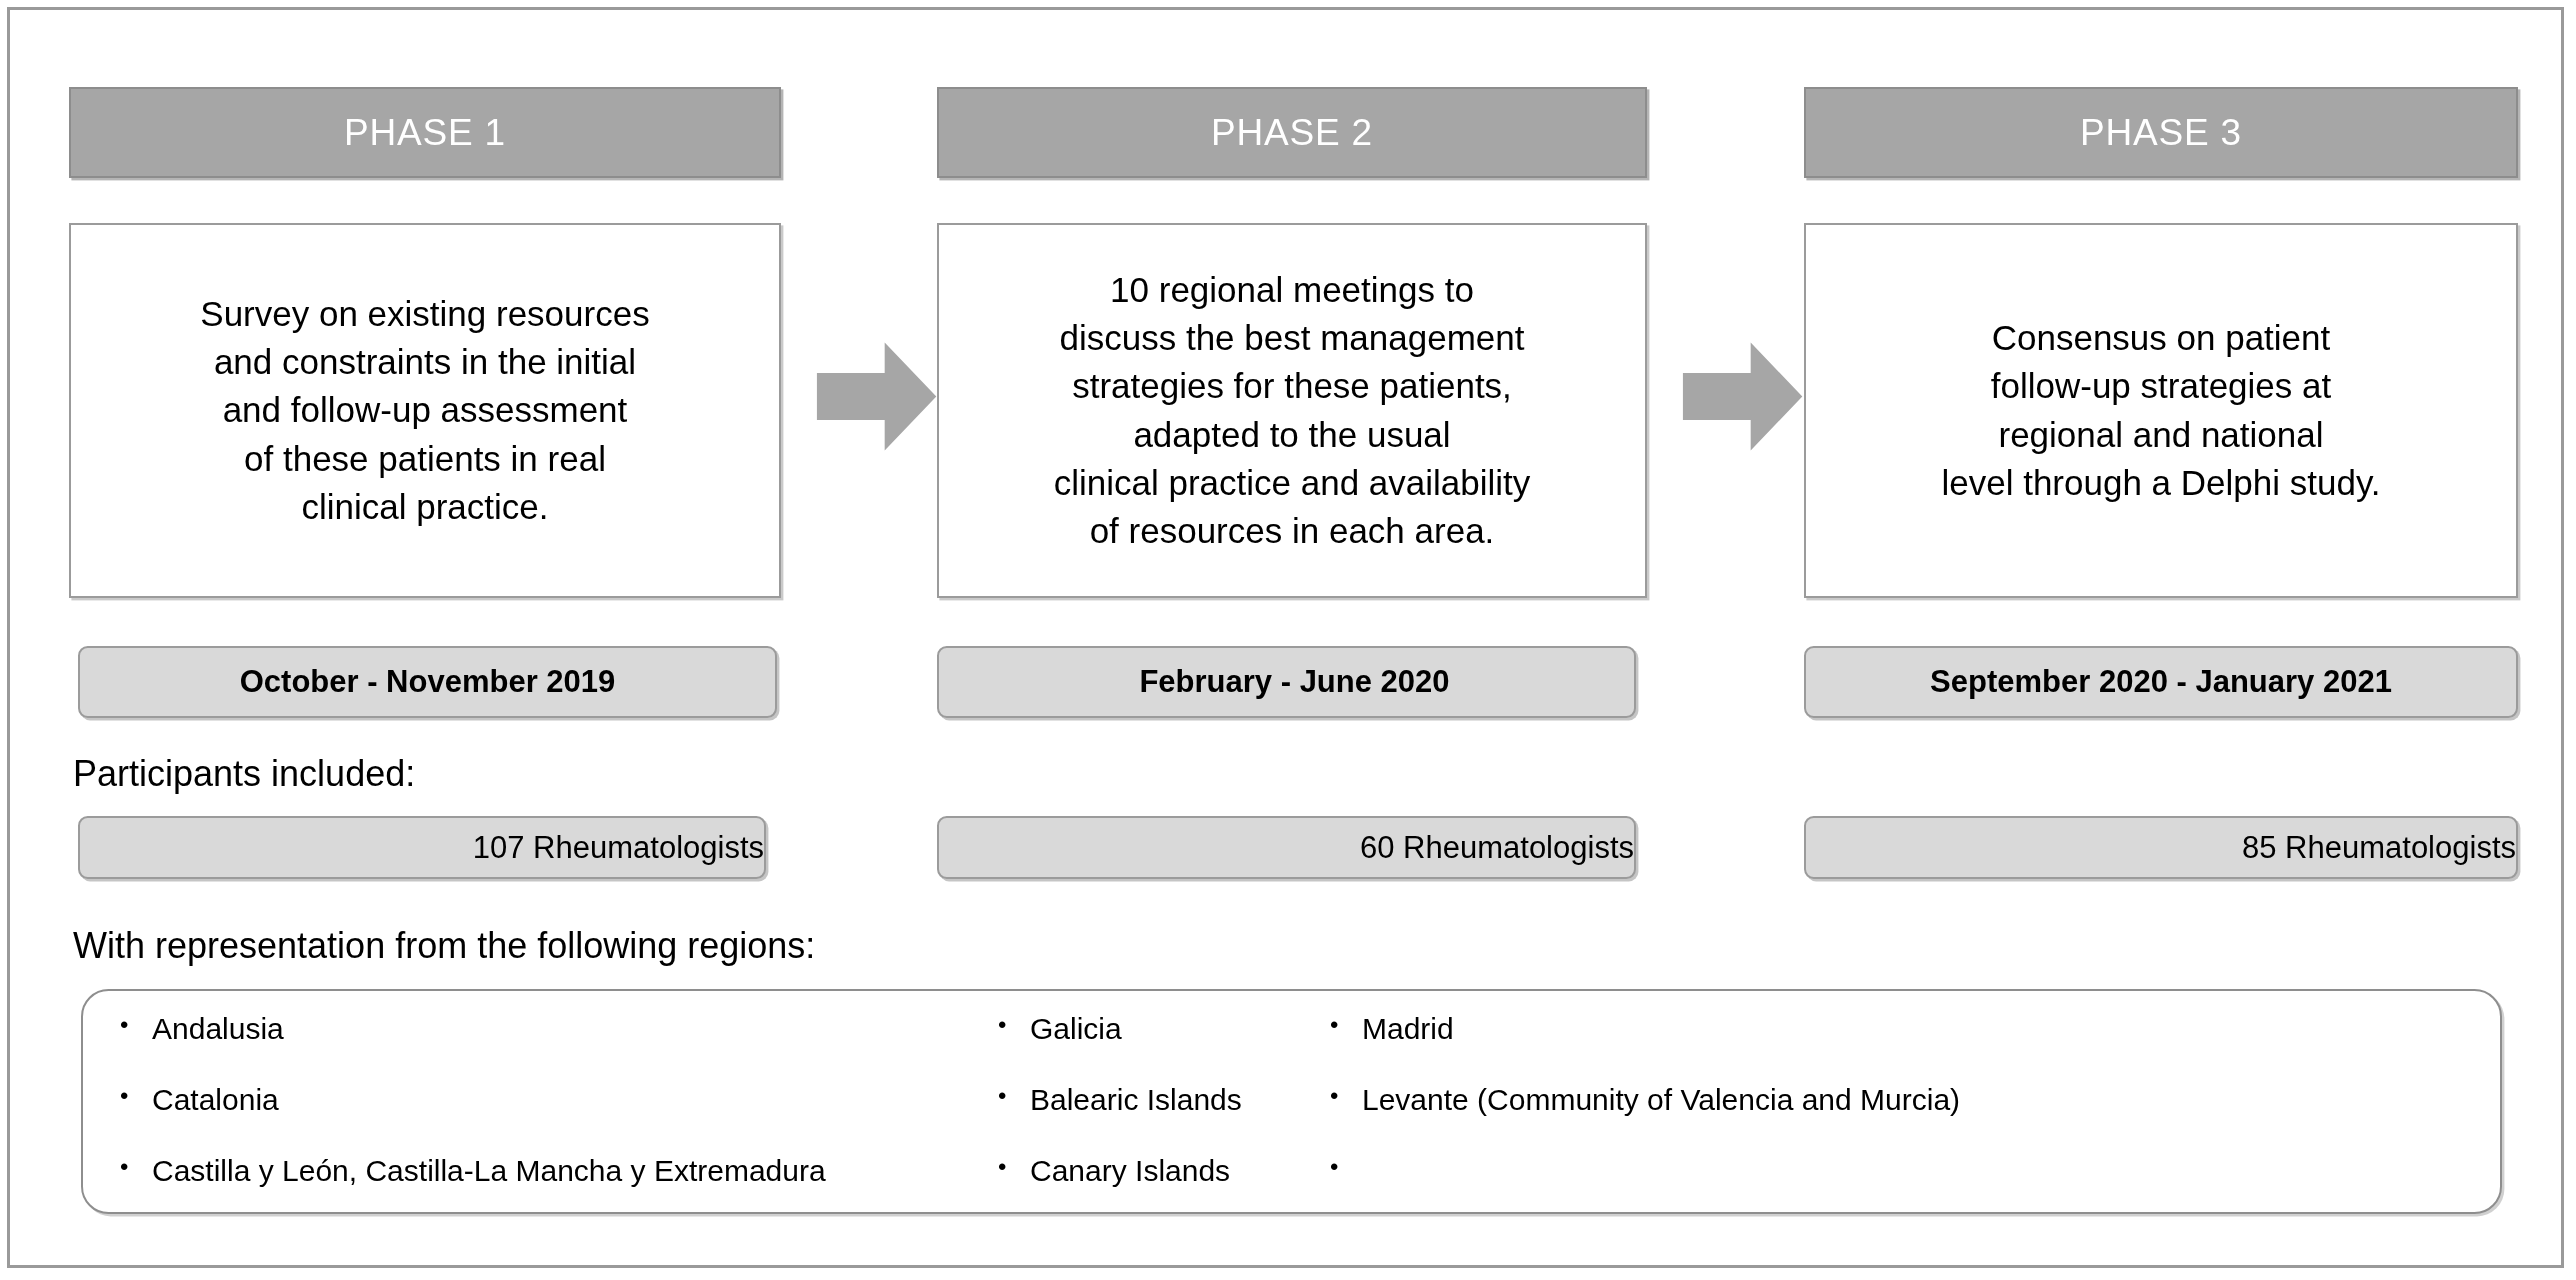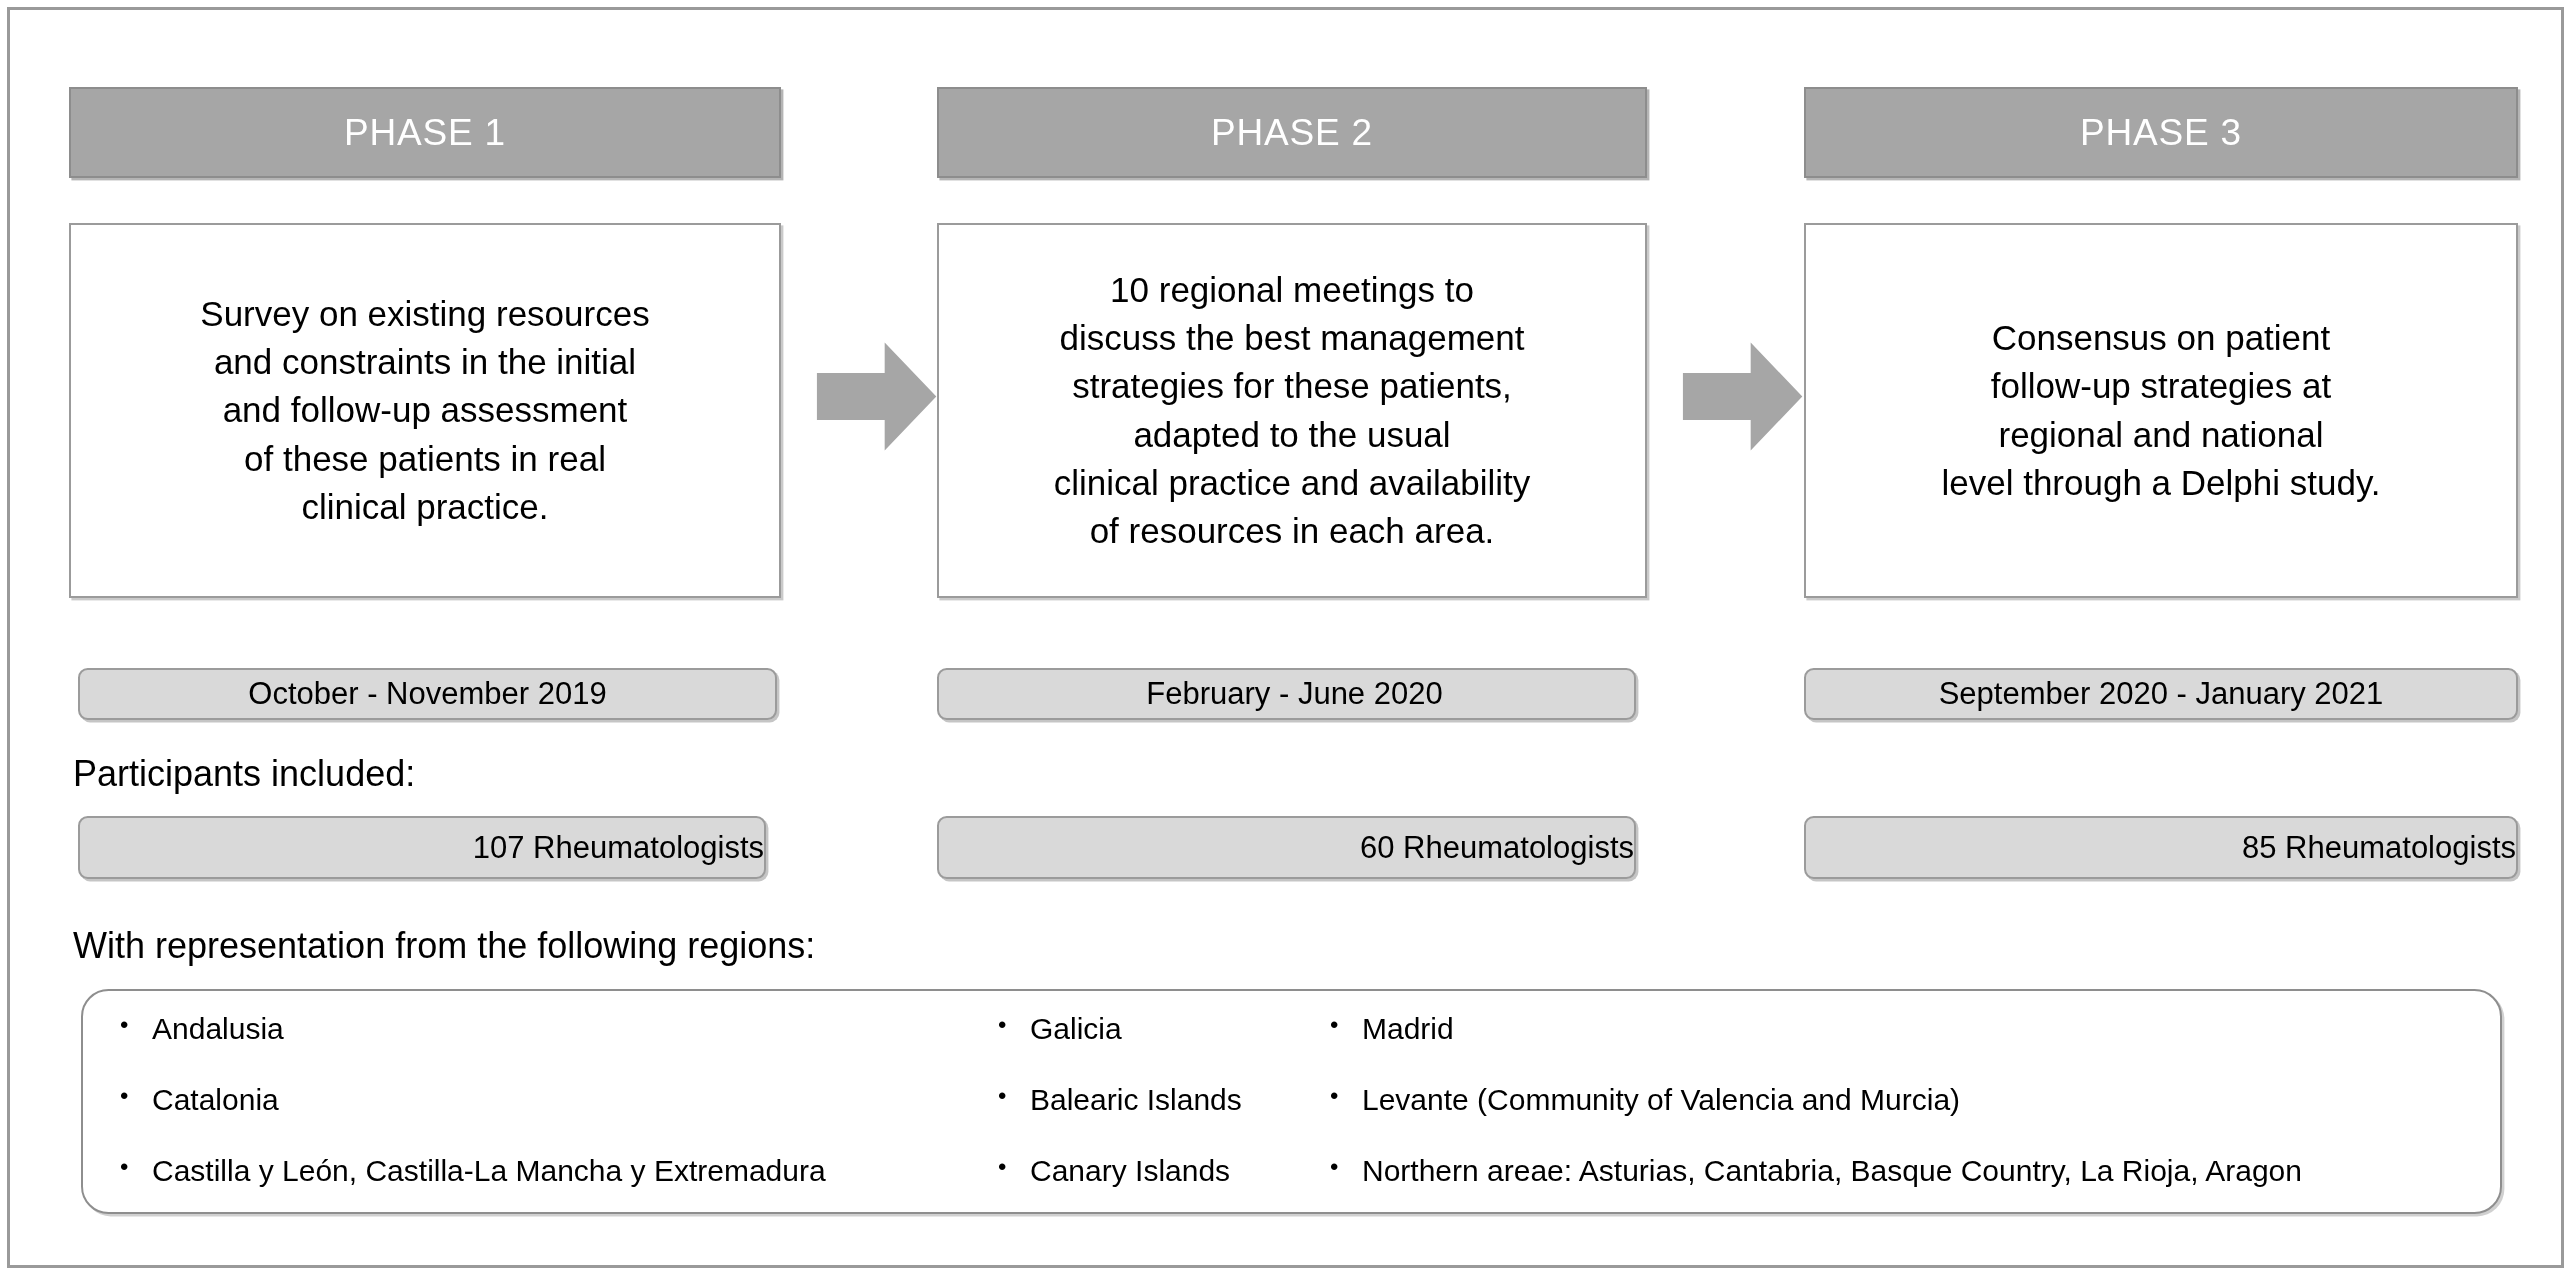--- a/index.html
+++ b/index.html
@@ -91,21 +91,21 @@
     border-radius: 9.7px;
     box-sizing: border-box;
     box-shadow: 2.4px 2.4px 0 rgba(150,150,150,0.55);
     display: flex;
     align-items: center;
     justify-content: center;
     font-size: 31px;
     color: #000000;
   }
 
-  .date-pill { top: 668px; height: 52px; }
+  .date-pill { top: 646px; height: 72px; font-weight: bold; }
   .count-pill { top: 816px; height: 63px; justify-content: flex-end; }
 
   
   .col-1 .date-pill  { left: 9px;  width: 699px; }
   .col-2 .date-pill  { left: 0px;   width: 699px; padding-left: 16px; }
   .col-3 .date-pill  { left: 0px;   width: 714px; }
 
   .col-1 .count-pill { left: 9px;  width: 688px; }
   .col-2 .count-pill { left: 0px;   width: 699px; }
   .col-3 .count-pill { left: 0px;   width: 714px; }
@@ -287,20 +287,19 @@
       <div class="region-item">
         <span class="region-bullet">•</span>
         <span class="region-text">Madrid</span>
       </div>
       <div class="region-item">
         <span class="region-bullet">•</span>
         <span class="region-text">Levante (Community of Valencia and Murcia)</span>
       </div>
       <div class="region-item">
         <span class="region-bullet">•</span>
-        <span class="region-text">Northern areae: Asturias, Cantabria, Basque Country, La Rioja, Aragon</span>
       </div>
     </div>
 
   </div>
 
 </div>
 
 
 </body></html>

